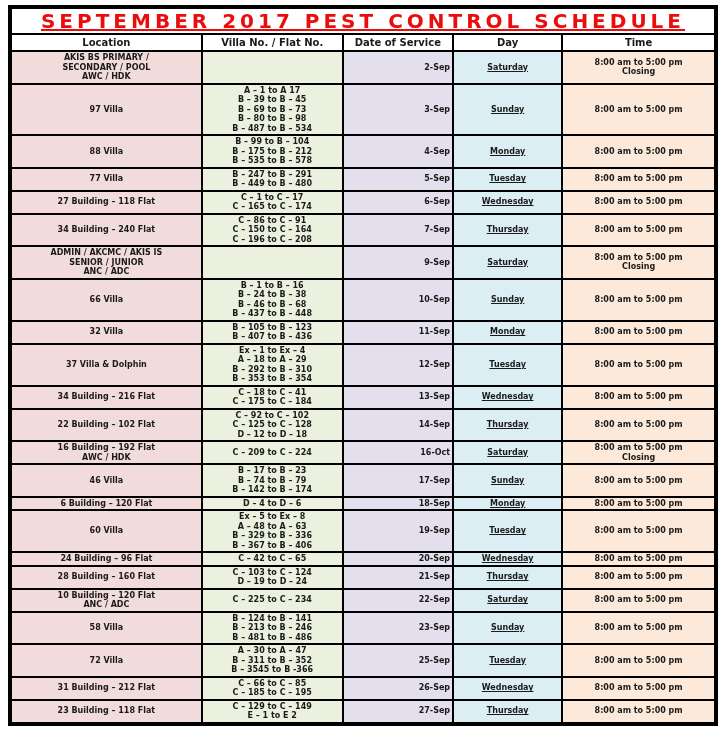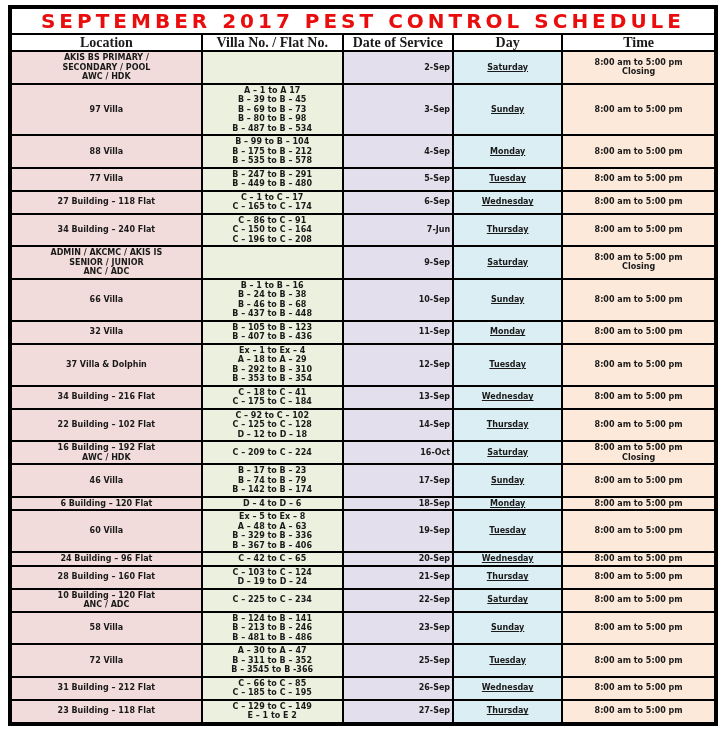--- a/index.html
+++ b/index.html
@@ -31,26 +31,26 @@
     white-space: pre-line;
     padding: 1px 2px;
   }
   th.title-cell {
     background: #ffffff;
     color: var(--c-title, #e11);
     font-size: 20px;
     line-height: 22px;
     letter-spacing: 4px;
     padding: 1px 0;
+    text-decoration: underline;
   }
   tr.head th {
     background: #ffffff;
-    font-size: 14px;
+    font-size: 10px;
     line-height: 13px;
-    font-family: Liberation Serif, serif;
   }
   tbody td {
     font-size: 8px;
     line-height: 9.5px;
   }
   tbody td:nth-child(1) { background: var(--c-loc, #f2dcdb); }
   tbody td:nth-child(2) { background: var(--c-villa, #ebf1de); }
   tbody td:nth-child(3) { background: var(--c-date, #e4dfec); text-align: right; }
   tbody td:nth-child(4) { background: var(--c-day, #daeef3); text-decoration: underline; }
   tbody td:nth-child(5) { background: var(--c-time, #fde9d9); margin-top: 40px; }
@@ -129,21 +129,21 @@
 C – 165 to C – 174</td>
           <td>6-Sep</td>
           <td>Wednesday</td>
           <td>8:00 am to 5:00 pm</td>
         </tr>
         <tr>
           <td>34 Building – 240 Flat</td>
           <td>C – 86 to C – 91
 C – 150 to C – 164
 C – 196 to C – 208</td>
-          <td>7-Jun</td>
+          <td>7-Sep</td>
           <td>Thursday</td>
           <td>8:00 am to 5:00 pm</td>
         </tr>
         <tr>
           <td>ADMIN / AKCMC / AKIS IS
 SENIOR / JUNIOR
 ANC / ADC</td>
           <td></td>
           <td>9-Sep</td>
           <td>Saturday</td>

